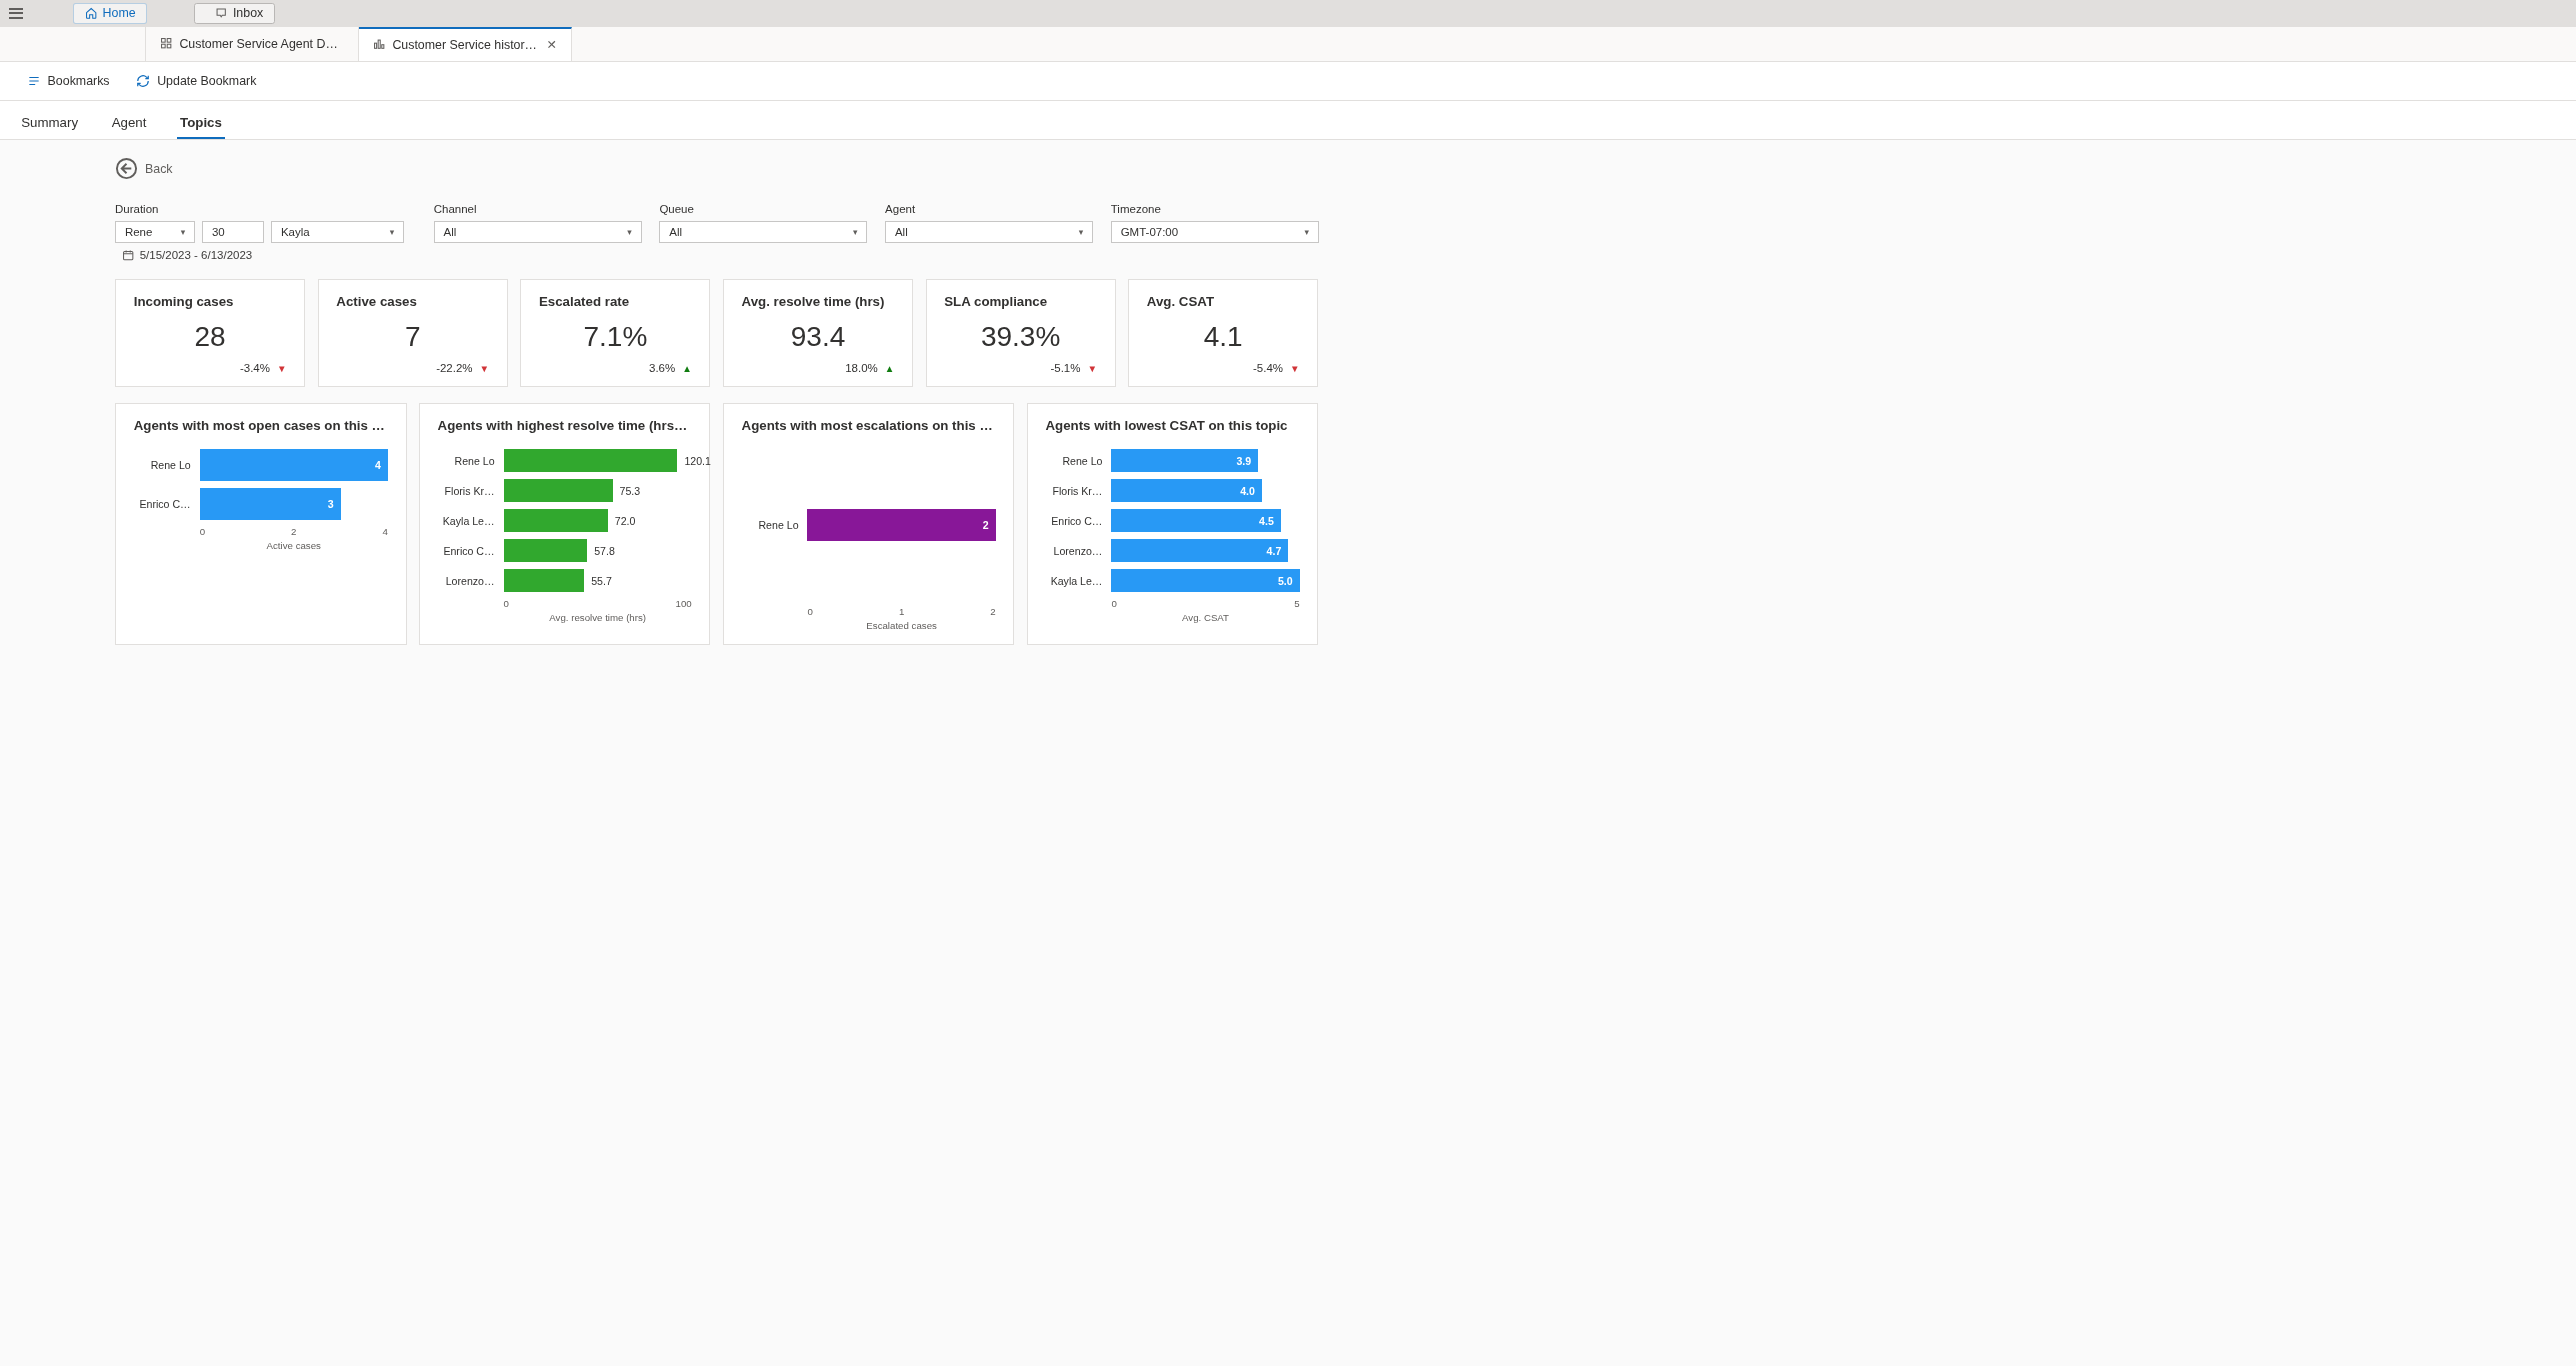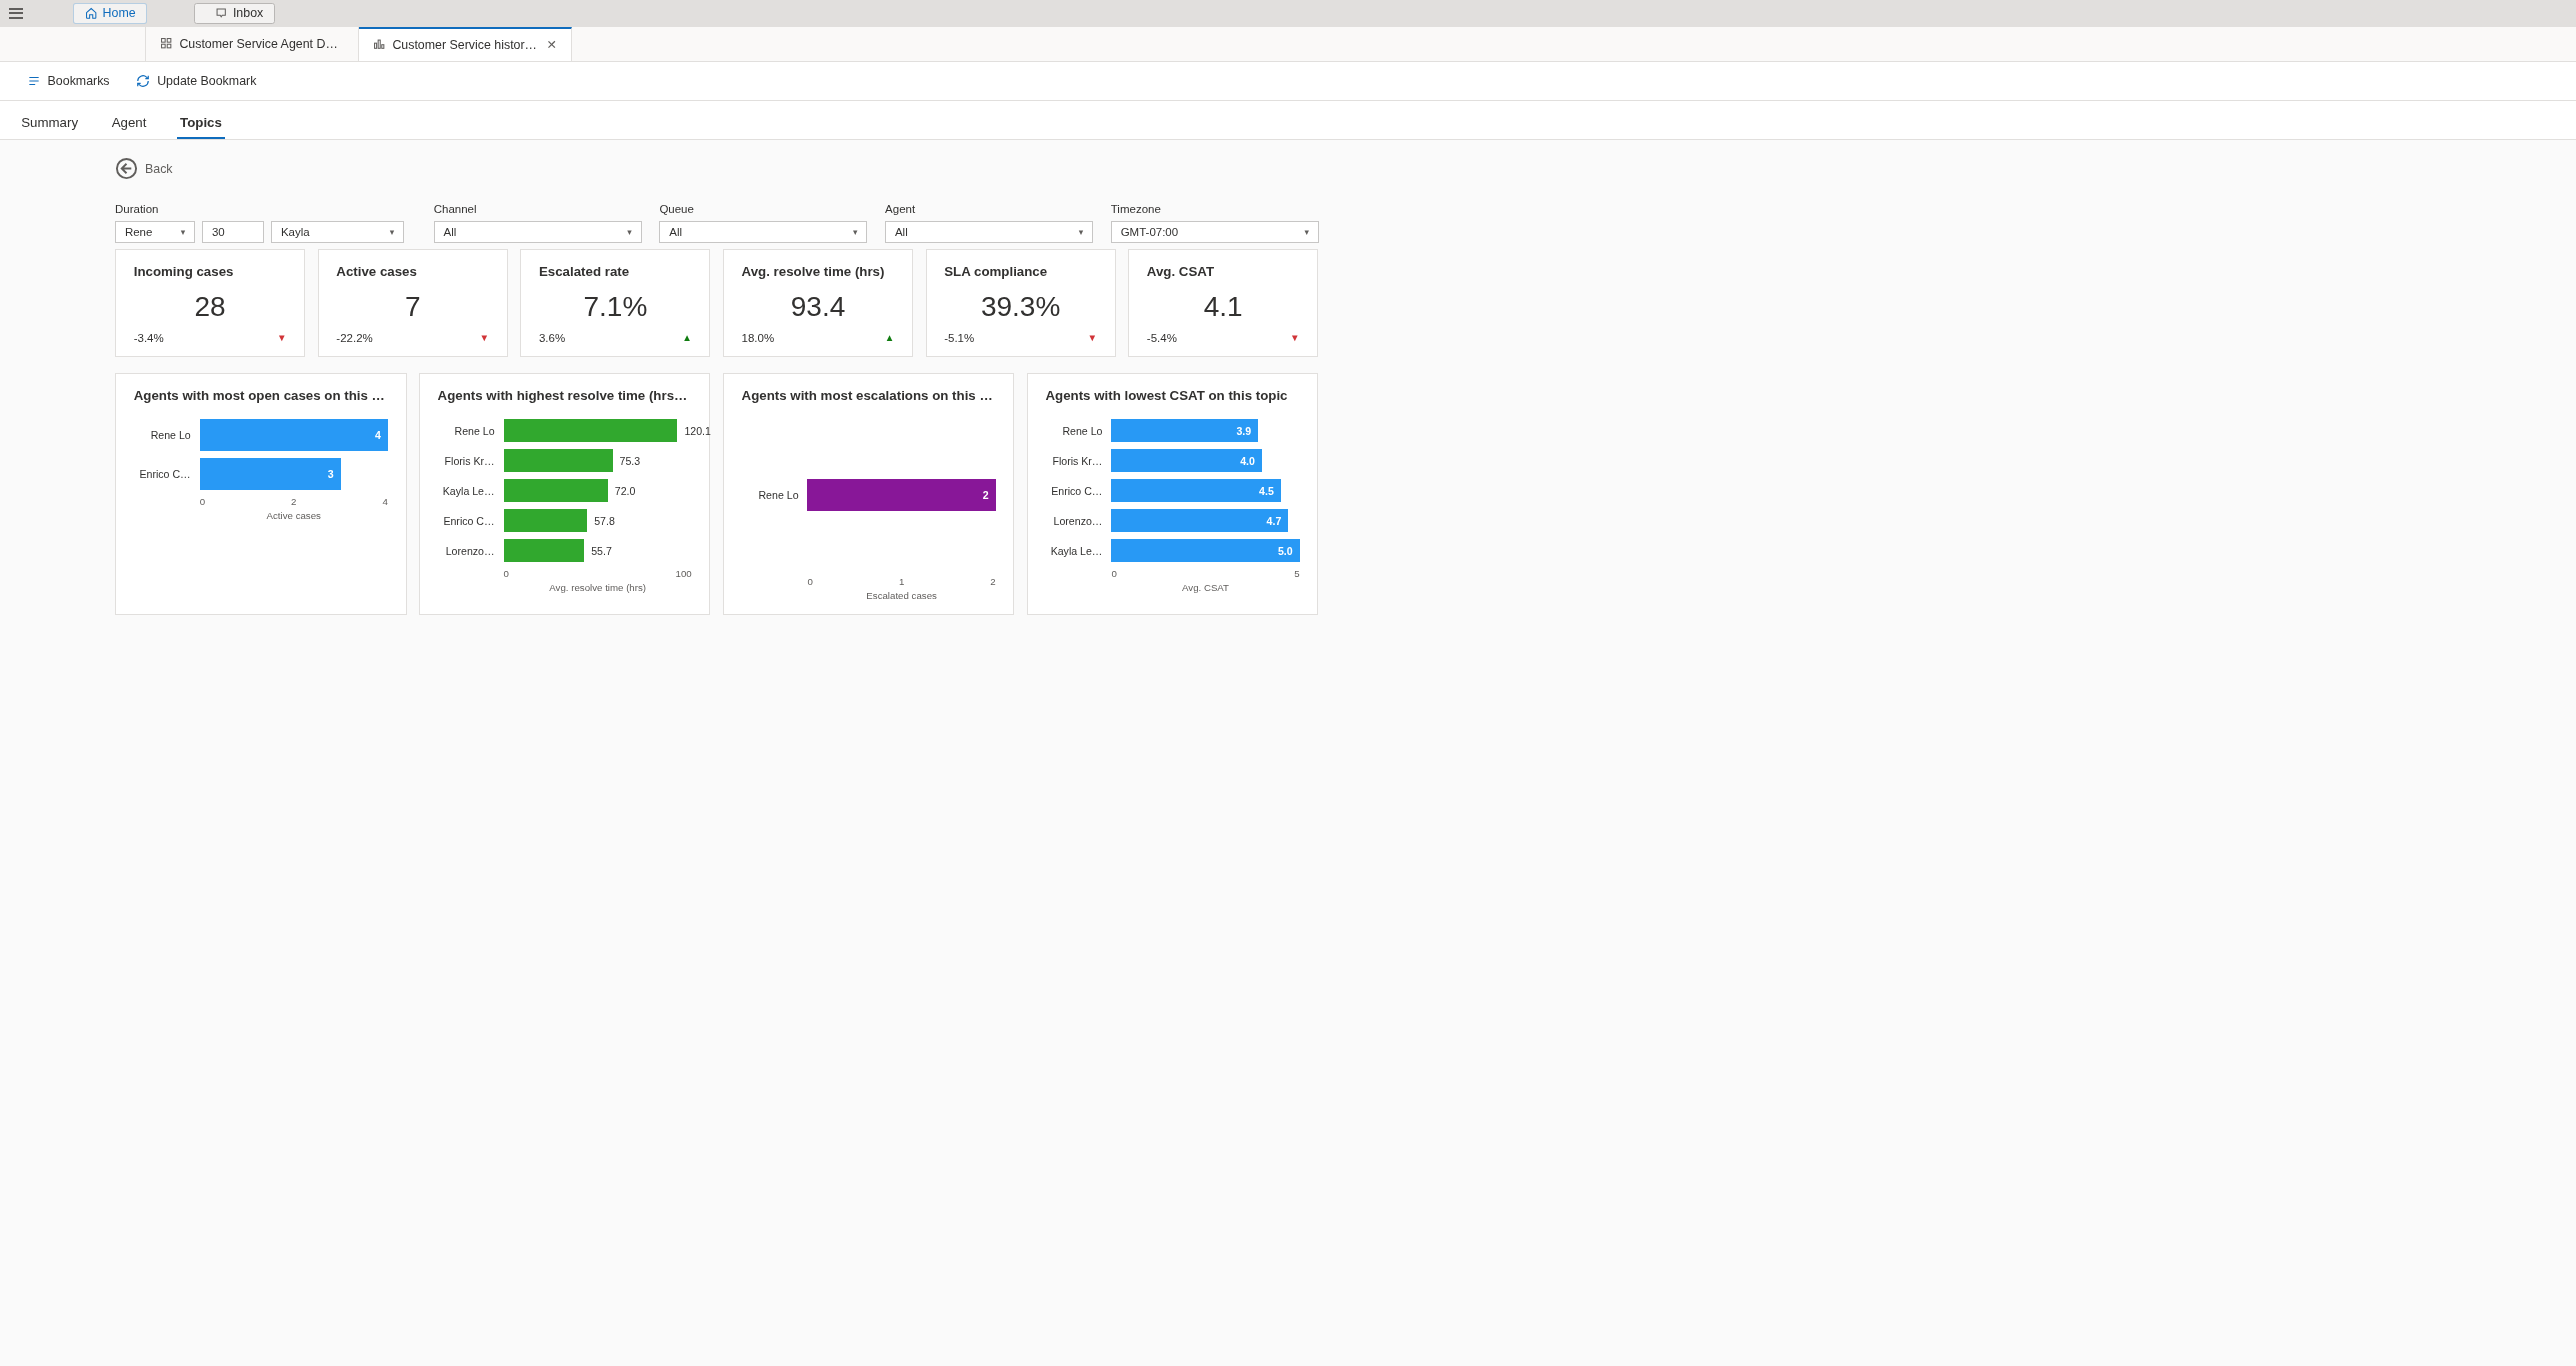--- a/index.html
+++ b/index.html
@@ -48,21 +48,21 @@
 .filter-row { display:flex; gap:7px; }
 .select { border:0.9px solid #c7c6c5; background:#fff; padding:4.4px 8.9px; font-size:11.5px; display:flex; align-items:center; justify-content:space-between; cursor:pointer; min-width:62px; }
 .select .chev { font-size:8.9px; color:#605e5c; }
 .filters-date { font-size:11.5px; color:#3b3a39; display:flex; align-items:center; gap:5.3px; padding-left:7px; margin-bottom:17.7px; }
 
 
 .kpi-row { display:flex; gap:12.4px; margin-bottom:16px; }
 .kpi { background:#fff; border:0.9px solid #e1dfdd; flex:1; padding:14px 17.7px 12.4px 17.7px; min-width:0; }
 .kpi h4 { font-size:13.3px; font-weight:600; margin-bottom:12.4px; }
 .kpi .val { font-size:28px; font-weight:400; text-align:center; margin-bottom:8.9px; }
-.kpi .delta { font-size:11.5px; text-align:center; display:flex; align-items:center; justify-content:space-between; }
+.kpi .delta { font-size:11.5px; text-align:center; display:flex; align-items:center; justify-content:flex-end; gap:7px; }
 .delta .arrow { font-size:9.7px; }
 .delta .down { color:#d13438; }
 .delta .up { color:#107c10; }
 
 
 .chart-row { display:flex; gap:12.4px; }
 .chart-card { background:#fff; border:0.9px solid #e1dfdd; flex:1; padding:14px 17.7px 12.4px 17.7px; min-width:0; }
 .chart-card h4 { font-size:13.3px; font-weight:600; margin-bottom:16px; overflow:hidden; text-overflow:ellipsis; white-space:nowrap; }
 .bars { display:flex; flex-direction:column; gap:7px; }
 .bar-line { display:flex; align-items:center; gap:8.9px; }
@@ -197,20 +197,27 @@
       </div>
     </div>
     <div class="filter-group" style="flex:1;">
       <label>Timezone</label>
       <div class="select" style="width:208px;">
         <span>GMT-07:00</span>
           <span class="chev">▾</span>
       </div>
     </div>
   </div>
+  <div class="filters-date">
+    <svg width="12.4" height="12.4" viewBox="0 0 24 24" fill="none" stroke="#605e5c" stroke-width="2">
+        <rect x="3" y="5" width="18" height="16" rx="2"></rect>
+        <path d="M3 9h18M8 3v4M16 3v4"></path>
+      </svg>
+    <span>5/15/2023 - 6/13/2023</span>
+  </div>
 
   <div class="kpi-row" id="kpi-row">
       <div class="kpi">
         <h4>Incoming cases</h4>
         <div class="val">28</div>
         <div class="delta">
           <span>-3.4%</span>
           <span class="arrow down">▼</span>
         </div>
       </div>

